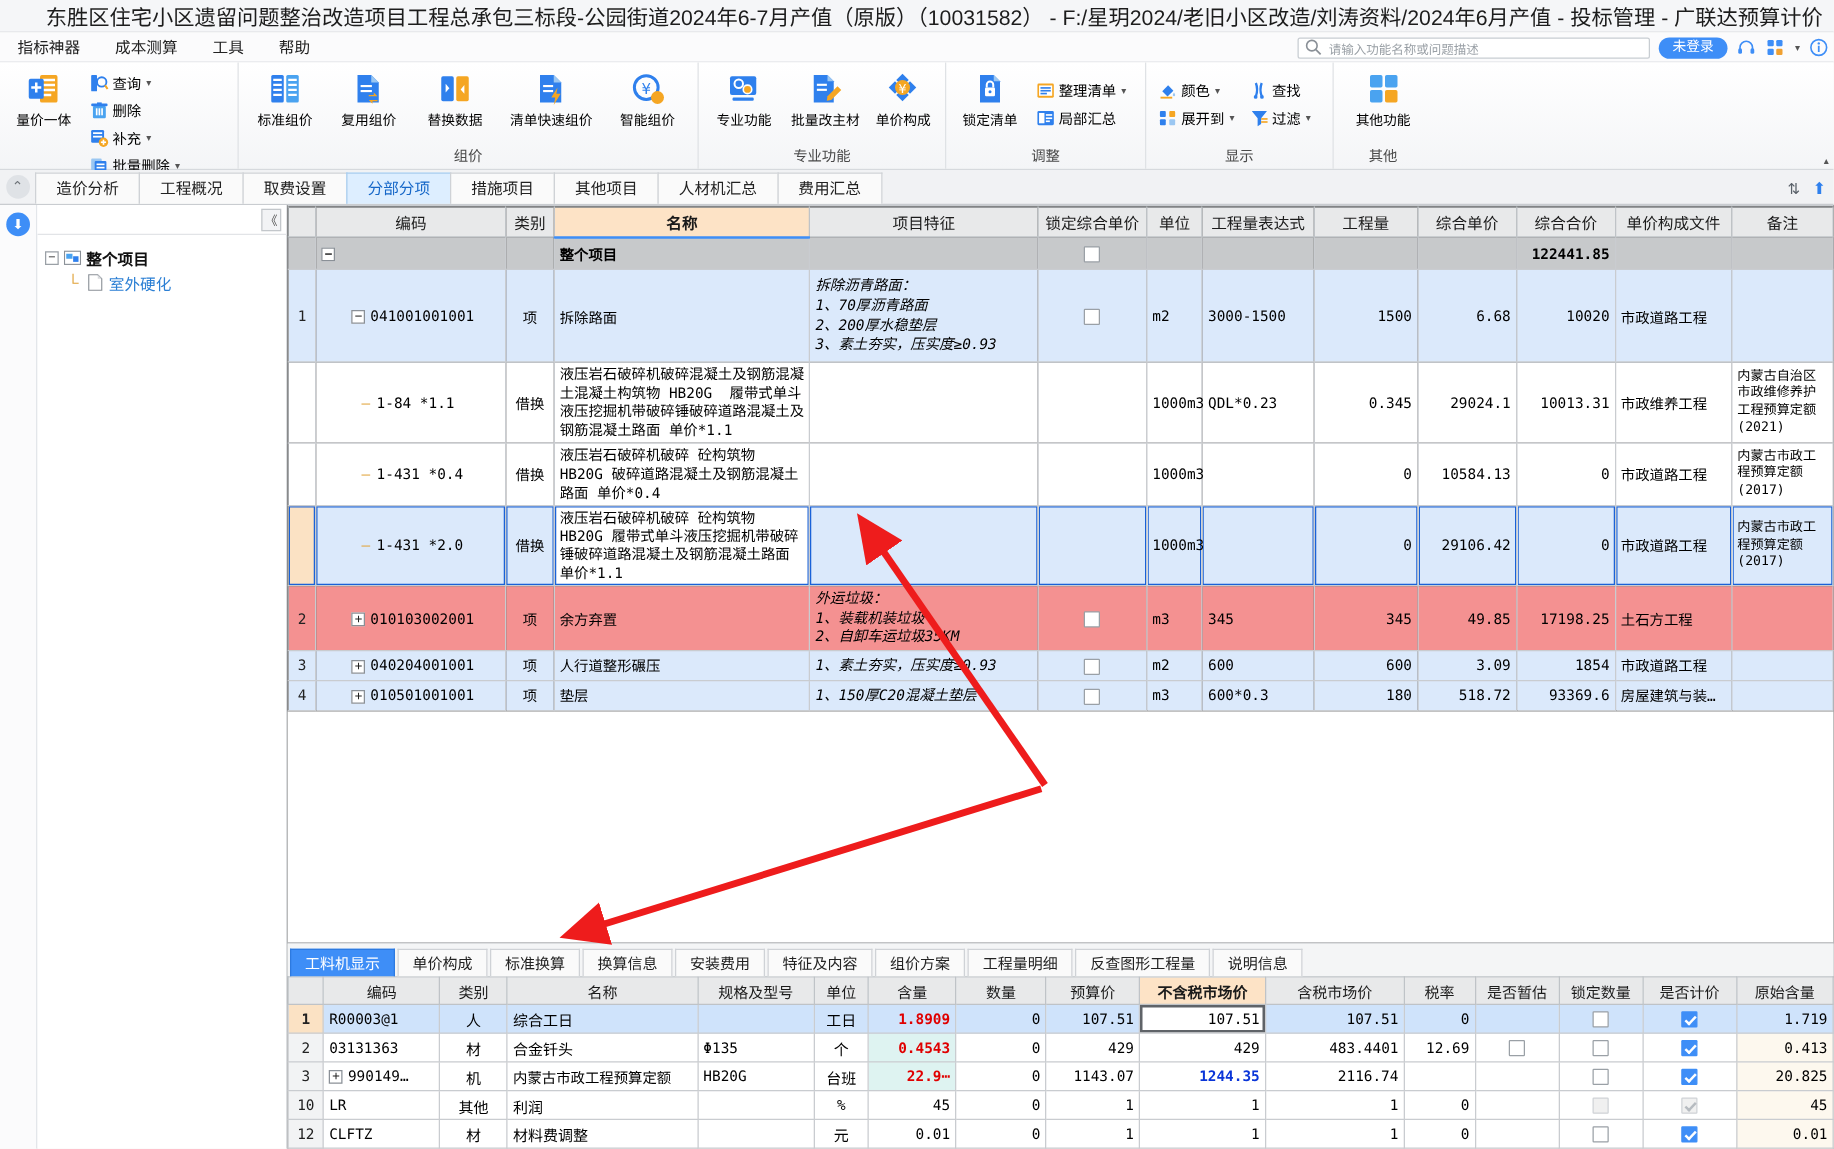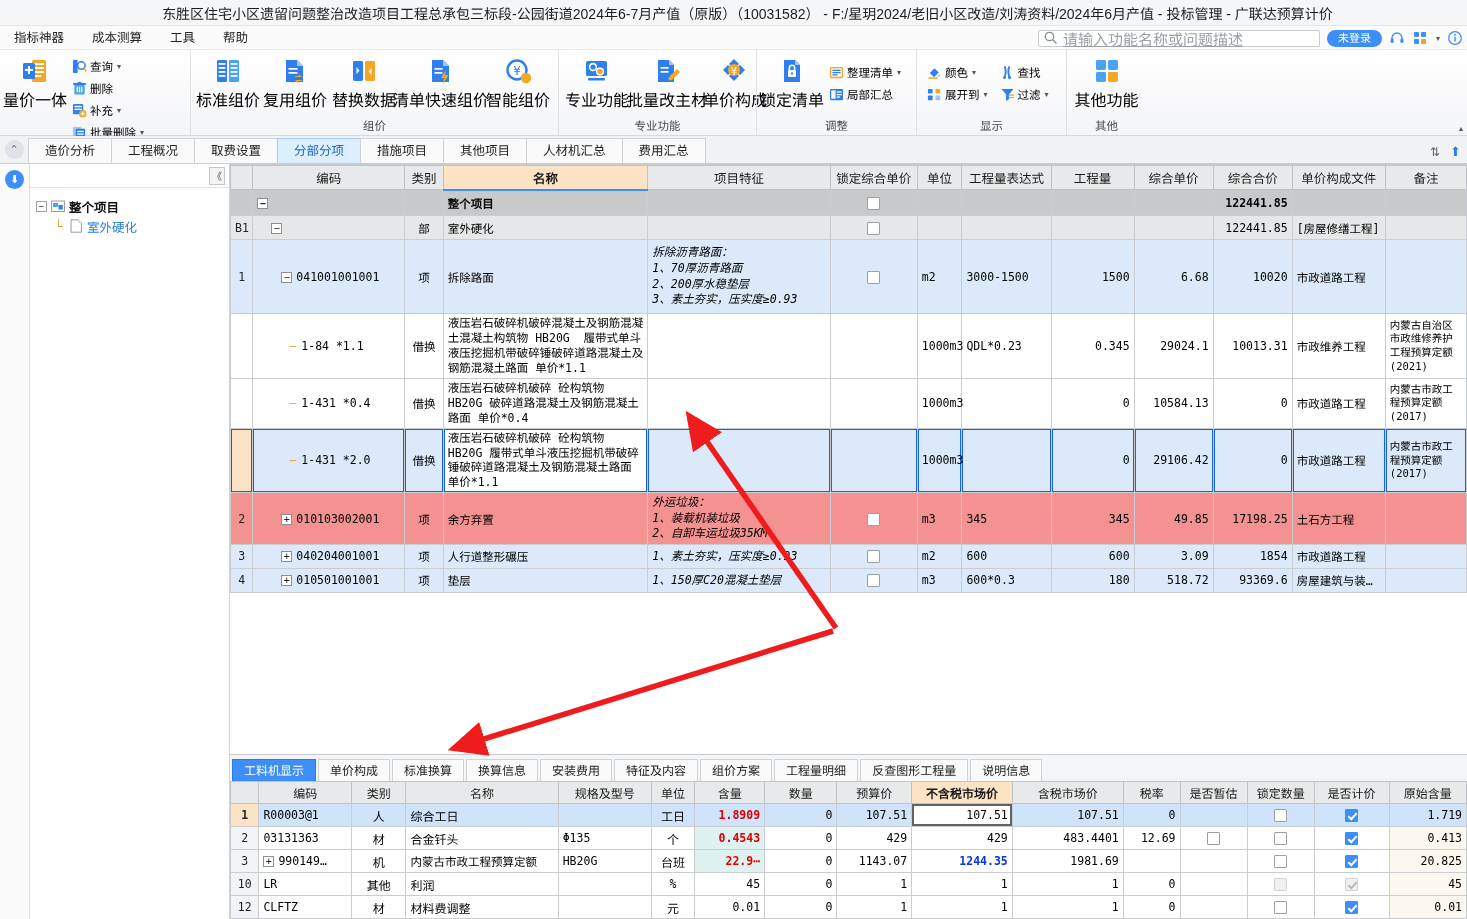--- a/index.html
+++ b/index.html
@@ -16,21 +16,21 @@
 
   
   .titlebar {
     height: 26px; width: 100%;
     background: #f5f6f8;
     display: flex; align-items: center; justify-content: center;
     border-bottom: 1px solid #e3e5e8;
     position: relative;
   }
   .titlebar .title-text {
-    font-size: 14px; color: #1c1c1c; white-space: nowrap; margin-left: 28px;
+    font-size: 17px; color: #1c1c1c; white-space: nowrap; margin-left: 28px;
   }
 
   
   .menubar {
     height: 24px; width: 100%;
     background: #fbfbfc;
     display: flex; align-items: center;
     position: relative;
     border-bottom: 1px solid #e6e8ea;
   }
@@ -38,21 +38,21 @@
     padding: 0 14px; font-size: 12.5px; color: #222; line-height: 24px; cursor: default;
   }
   .menu-right {
     position: absolute; right: 4px; top: 0; height: 24px;
     display: flex; align-items: center; gap: 7px;
   }
   .search-box {
     width: 282px; height: 17px; background:#fff; border: 1px solid #c8cdd2;
     border-radius: 2px; display:flex; align-items:center; padding: 0 4px; gap:4px;
   }
-  .search-box .ph { font-size: 15px; color:#9aa0a6;text-decoration:underline; }
+  .search-box .ph { font-size: 10px; color:#9aa0a6; }
   .login-pill {
     background: #3e8ef7; color:#fff; border-radius: 9px;
     font-size: 11px; padding: 2px 11px; line-height: 13px;
   }
   .mico { width:16px;height:16px;display:inline-flex;align-items:center;justify-content:center;}
 
   
   .ribbon {
     height: 86px; width: 100%;
     background: linear-gradient(#ffffff, #f4f5f7);
@@ -60,21 +60,21 @@
     display: flex; align-items: stretch; position: relative;
   }
   .rgroup { display:flex; flex-direction:column; position:relative; padding: 2px 6px 0 6px; }
   .rgroup + .rgroup { border-left: 1px solid #dfe2e5; }
   .rgroup-body { flex: 1; display:flex; align-items:flex-start; gap: 4px; padding-top:3px;}
   .rgroup-title { text-align:center; font-size:11.5px; color:#4a4a4a; height:16px; line-height:14px;}
   .rbig {
     width: 58px; display:flex; flex-direction:column; align-items:center; gap:2px;
     padding: 2px 0; cursor:default;
   }
-  .rbig .lbl { font-size:16px; white-space:nowrap; }
+  .rbig .lbl { font-size:11px; white-space:nowrap; }
   .rstack { display:flex; flex-direction:column; gap:2px; padding-top:1px;}
   .rsmall { display:flex; align-items:center; gap:3px; padding: 2px 4px; cursor:default; white-space:nowrap;}
   .rsmall .lbl { font-size:11.5px; }
   .caret { font-size:8px; color:#555; margin-left:1px;}
   .ico { display:inline-block; position:relative; }
   .ico-32 { width:28px; height:28px; }
   .ico-16 { width:15px; height:15px; }
   .ribbon-right {
     position:absolute; right:4px; bottom:2px; display:flex; gap:5px; align-items:center;
   }
@@ -599,35 +599,20 @@
               <td class="c"><span class="chk"></span></td>
               <td></td>
               <td></td>
               <td class="r"></td>
               <td class="r"></td>
               <td class="r">122441.85</td>
               <td class="cjk"></td>
               <td></td>
             </tr>
 
-            <tr class="row-sub" style="height:24px">
-              <td class="idx">B1</td>
-              <td style="padding-left:18px"><span class="exp">−</span></td>
-              <td class="c cjk">部</td>
-              <td class="cjk">室外硬化</td>
-              <td></td>
-              <td class="c"><span class="chk"></span></td>
-              <td></td>
-              <td></td>
-              <td class="r"></td>
-              <td class="r"></td>
-              <td class="r">122441.85</td>
-              <td class="cjk">[房屋修缮工程]</td>
-              <td></td>
-            </tr>
 
             <tr class="row-blue" style="height:74px">
               <td class="idx">1</td>
               <td style="padding-left:28px"><span class="exp">−</span><span>041001001001</span></td>
               <td class="c cjk">项</td>
               <td class="cjk">拆除路面</td>
               <td class="featcell">拆除沥青路面：
 1、70厚沥青路面
 2、200厚水稳垫层
 3、素土夯实，压实度≥0.93</td>
@@ -841,21 +826,21 @@
               <td class="idx">3</td>
               <td><span class="exp">+</span><span>990149…</span></td>
               <td class="cjk" style="text-align:center">机</td>
               <td class="cjk" style="font-size:11.5px">内蒙古市政工程预算定额</td>
               <td>HB20G</td>
               <td class="cjk" style="text-align:center">台班</td>
               <td class="red mint" style="text-align:right">22.9⋯</td>
               <td style="text-align:right">0</td>
               <td style="text-align:right">1143.07</td>
               <td class="blue" style="text-align:right">1244.35</td>
-              <td style="text-align:right">1981.69</td>
+              <td style="text-align:right">2116.74</td>
               <td style="text-align:right"></td>
               <td style="text-align:center"></td>
               <td style="text-align:center"><span class="chk"></span></td>
               <td style="text-align:center"><span class="chk on"></span></td>
               <td class="cream" style="text-align:right">20.825</td>
             </tr>
 
             <tr>
               <td class="idx">10</td>
               <td>LR</td>

